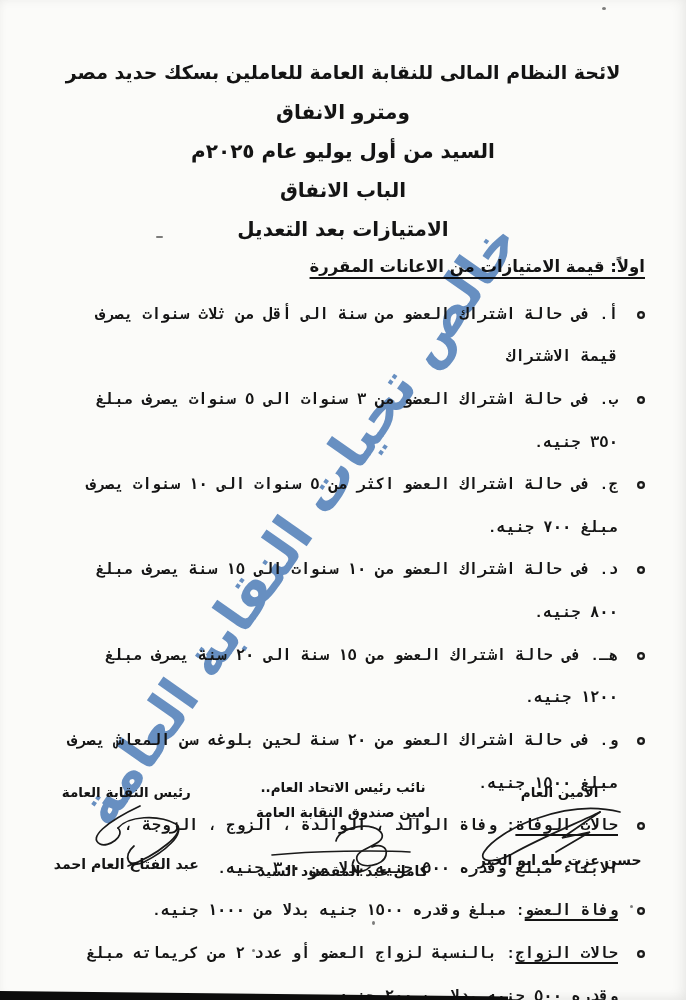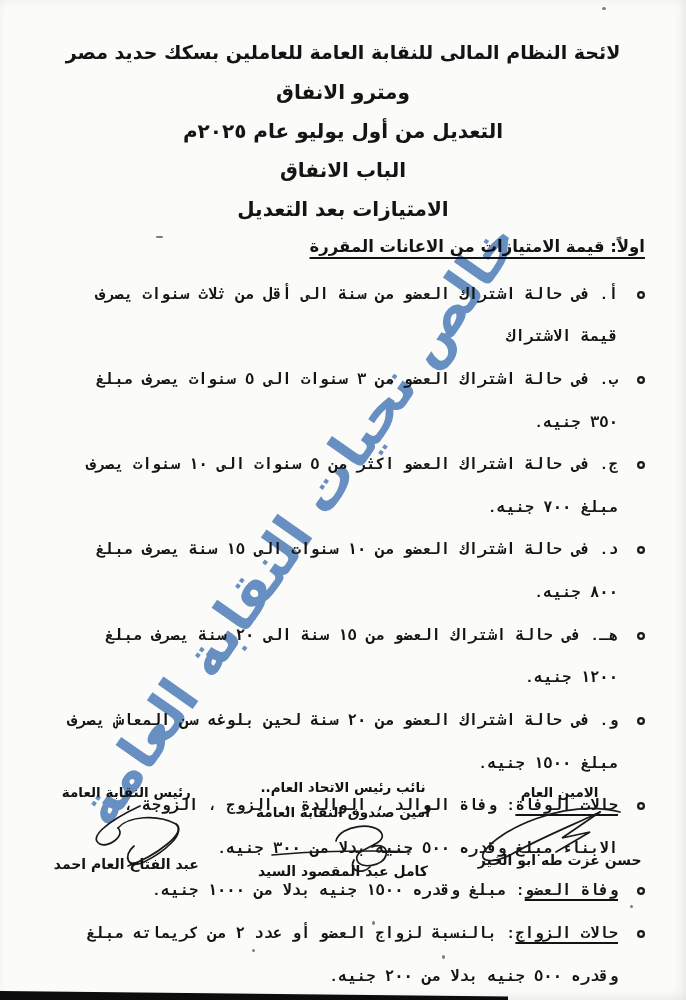--- a/index.html
+++ b/index.html
@@ -6,21 +6,21 @@
   .stage { display:flex; justify-content:center; }
   .page {
     position:relative; width:686px; height:1000px; overflow:hidden;
     background:#fbfbf9;
     box-shadow: inset -5px 0 12px rgba(0,0,0,.05), inset 0 -4px 10px rgba(0,0,0,.04);
     font-family:"DejaVu Sans", sans-serif;
     direction:rtl; color:#141414;
   }
 
   
-  .header { padding-top:40px; text-align:center; font-weight:bold; }
+  .header { padding-top:40px; text-align:center; font-weight:bold;margin-top:20px; }
   .t1 { font-size:19px; line-height:1.3; margin:0 55px; }
   .hline { font-size:20px; margin-top:15px; }
   .section-heading {
     margin:16px 41px 0 0; text-align:right;
     font-size:16.5px; font-weight:bold;
     text-decoration:underline; text-underline-offset:5px; text-decoration-thickness:1.5px;
   }
 
   
   .benefits { list-style:none; margin:18px 38px 0 60px; padding:0;font-family:Liberation Mono, monospace; }
@@ -69,21 +69,21 @@
 <body>
 
 <div class="stage">
   <div class="page">
 
     <div class="watermark" style="color: rgb(62, 114, 182);">خالص تحيات النقابة العامة</div>
 
     <div class="header">
       <div class="t1">لائحة النظام المالى للنقابة العامة للعاملين بسكك حديد مصر</div>
       <div class="hline">ومترو الانفاق</div>
-      <div class="hline">التعديل من أول يوليو عام ٢٠٢٥م</div>
+      <div class="hline">السيد من أول يوليو عام ٢٠٢٥م</div>
       <div class="hline">الباب الانفاق</div>
       <div class="hline">الامتيازات بعد التعديل</div>
     </div>
     <div class="section-heading">اولاً: قيمة الامتيازات من الاعانات المقررة</div>
 
     <ul class="benefits">
       <li class="b-item"><span class="dot"></span><span class="b-lead"></span><span>أ. فى حالة اشتراك العضو من سنة الى أقل من ثلاث سنوات يصرف قيمة الاشتراك</span></li>
       <li class="b-item"><span class="dot"></span><span class="b-lead"></span><span>ب. فى حالة اشتراك العضو من ٣ سنوات الى ٥ سنوات يصرف مبلغ ٣٥٠ جنيه.</span></li>
       <li class="b-item"><span class="dot"></span><span class="b-lead"></span><span>ج. فى حالة اشتراك العضو اكثر من ٥ سنوات الى ١٠ سنوات يصرف مبلغ ٧٠٠ جنيه.</span></li>
       <li class="b-item"><span class="dot"></span><span class="b-lead"></span><span>د. فى حالة اشتراك العضو من ١٠ سنوات الى ١٥ سنة يصرف مبلغ ٨٠٠ جنيه.</span></li>

